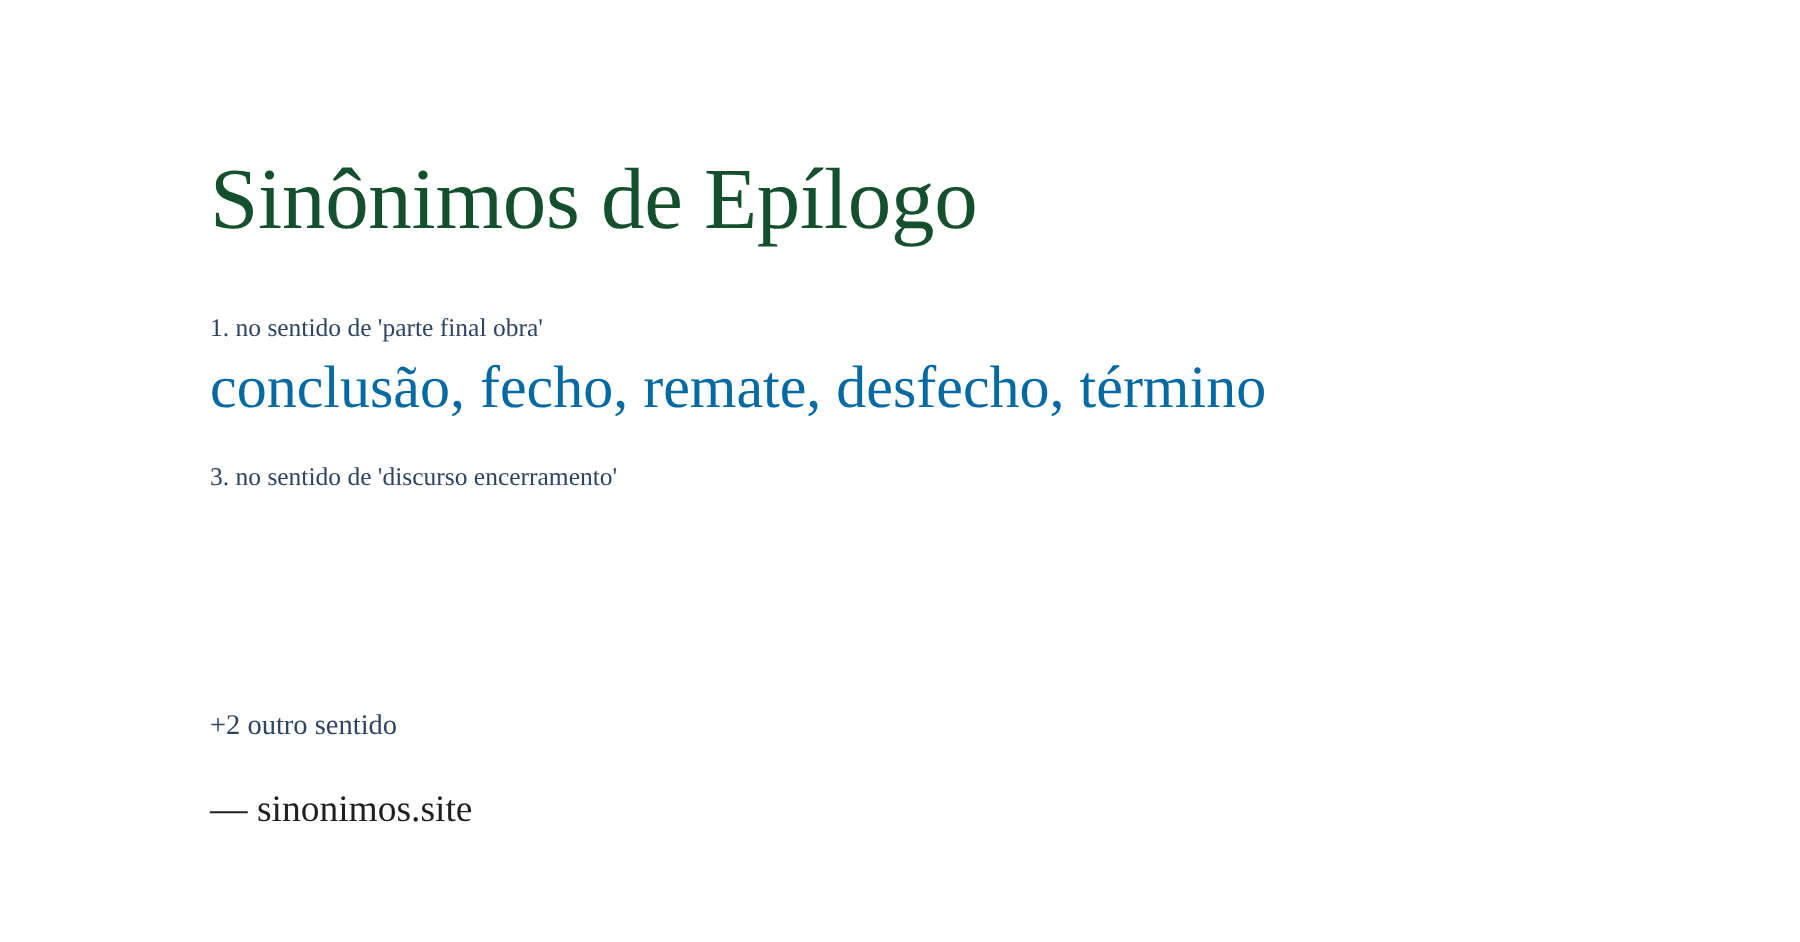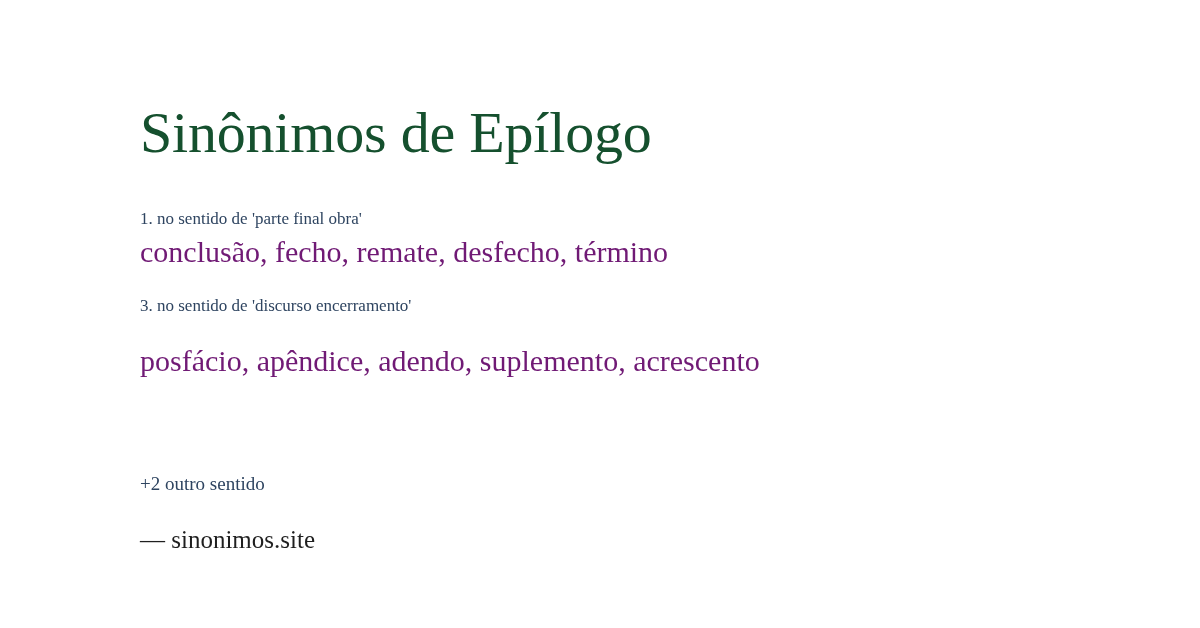--- a/index.html
+++ b/index.html
@@ -56,23 +56,23 @@
   .sense-label {
     font-size: 17px;
     line-height: 1.35;
     color: #2e4460;
     margin: 0 0 2px 0;
     white-space: nowrap;
     font-family: Liberation Serif, serif;
   }
 
   .sense-words {
-    font-size: 30px;
+    font-size: 40px;
     line-height: 1.26;
-    color: #701a75;
+    color: #0369a1;
     margin: 0;
     white-space: nowrap;
   }
 
   
   .more-senses {
     position: absolute;
     left: 140px;
     top: 444px;
     font-size: 19px;
@@ -104,21 +104,20 @@
     <div class="sense-block">
       <div class="sense-label">1. no sentido de 'parte final obra'</div>
       <div class="sense-words">conclusão, fecho, remate, desfecho, término</div>
     </div>
 
     <div class="sense-block">
       <div class="sense-label">3. no sentido de 'discurso encerramento'</div>
     </div>
 
     <div class="sense-block">
-      <div class="sense-words">posfácio, apêndice, adendo, suplemento, acrescento</div>
     </div>
 
   </div>
 
   <div class="more-senses">+2 outro sentido</div>
 
   <div class="attribution">— sinonimos.site</div>
 
 </div>
 

